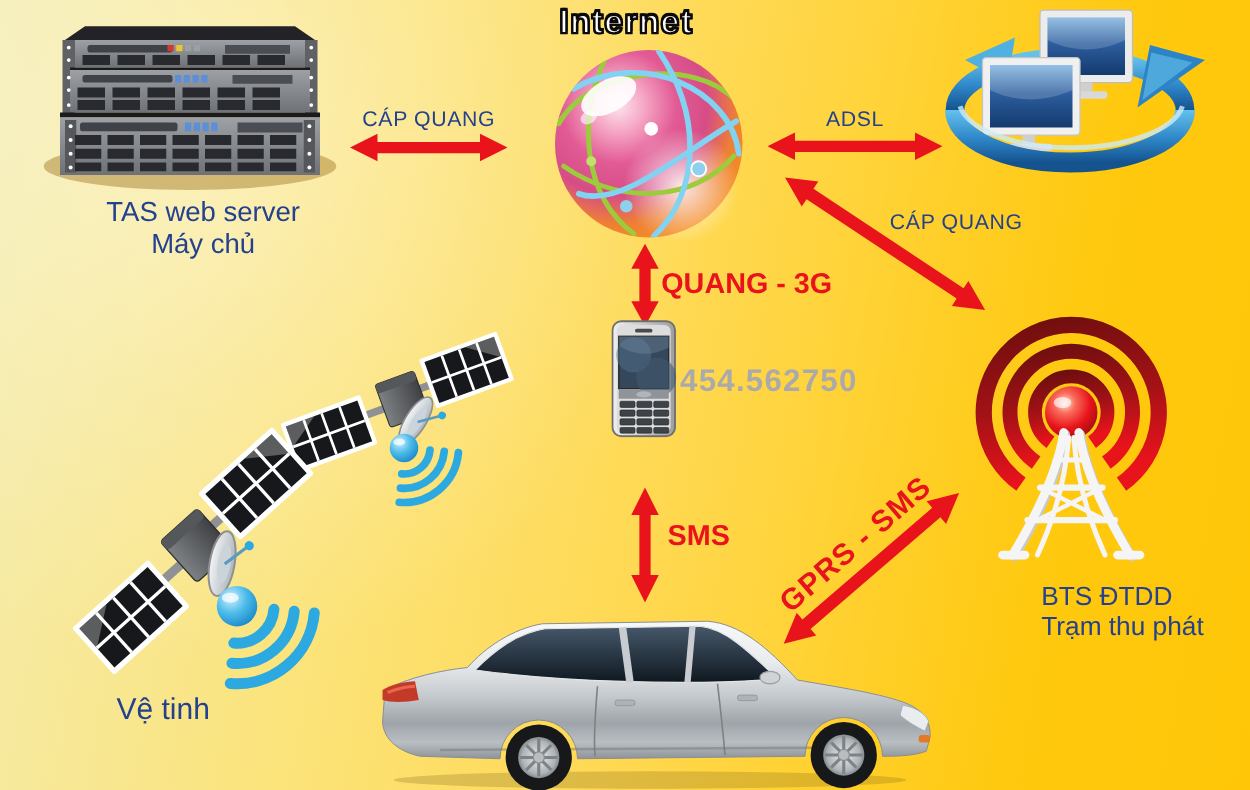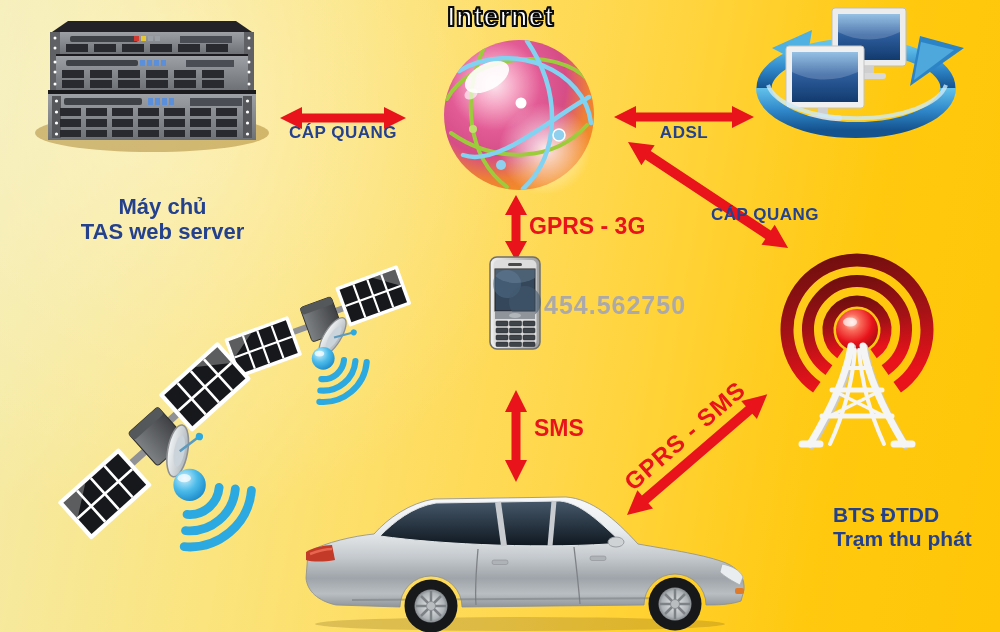--- a/index.html
+++ b/index.html
@@ -2,21 +2,21 @@
 <html><head>
 <meta charset="utf-8">
 <style>
   html,body{margin:0;padding:0;}
   body{font-family:"Liberation Sans","DejaVu Sans",sans-serif;}
   #stage{position:relative;width:1000px;height:632px;overflow:hidden;
     background:
       radial-gradient(circle at 16% 18%, rgba(255,255,255,.38) 0%, rgba(255,255,255,0) 42%),
       linear-gradient(100deg,#F4ECAE 0%,#FBE47E 28%,#FFD84F 55%,#FFC90F 82%,#FFC607 100%);}
   .abs{position:absolute;}
-  .lbl-blue{color:#24418E;font-weight:bold;line-height:1.15;margin-top:37px;}
+  .lbl-blue{color:#24418E;font-weight:normal;line-height:1.15;}
   .lbl-red{color:#E8131B;font-weight:bold;white-space:nowrap;}
   .center{text-align:center;}
   .title-internet{
     color:#FFFFFF;font-weight:bold;font-size:27px;letter-spacing:1px;
     -webkit-text-stroke:1.8px #0A0A0A;
     text-shadow:1px 1px 0 #0A0A0A,-1px -1px 0 #0A0A0A,1px -1px 0 #0A0A0A,-1px 1px 0 #0A0A0A;}
   .num-gray{color:#ABA9AA;font-weight:bold;font-size:25px;letter-spacing:1px;white-space:nowrap;}
   svg{display:block;}
   .ov{overflow:visible;}
 </style>
@@ -232,22 +232,22 @@
         <rect x="56" y="124" width="21" height="7"></rect>
         <rect x="82" y="124" width="21" height="7"></rect>
       <rect x="108" y="124" width="21" height="7"></rect>
         <rect x="134" y="124" width="21" height="7"></rect>
         <rect x="160" y="124" width="21" height="7"></rect>
         <rect x="186" y="124" width="21" height="7"></rect>
     </g>
   </svg>
 
   <div class="abs lbl-blue center" style="left:35px;top:157px;width:255px;font-size:22px">
+    <div>TAS web server</div>
     <div>Máy chủ</div>
-    <div>TAS web server</div>
   </div>
 
   <div class="abs title-internet center" style="left:418px;top:2px;width:166px">Internet</div>
 
   <svg class="abs" style="left:437px;top:37px" width="166" height="156" viewBox="0 0 166 156">
     <circle cx="82" cy="78" r="75" fill="url(#globeGrad)"></circle>
     <circle cx="108" cy="112" r="46" fill="url(#glowGrad)"></circle>
     <g clip-path="url(#globeClip)" fill="none" stroke-linecap="round">
       <g stroke="#9CCB3B" stroke-width="4">
         <path d="M10,62 C34,18 120,8 152,44"></path>
@@ -306,21 +306,21 @@
       <polygon points="0,0 24,-12 24,-5 168,-5 168,-12 192,0 168,12 168,5 24,5 24,12" fill="#E8131B"></polygon>
     </g>
   </svg>
   <div class="abs lbl-blue center" style="left:700px;top:168px;width:130px;font-size:17px;letter-spacing:.5px">CÁP QUANG</div>
 
   <svg class="abs" style="left:503px;top:195px" width="26" height="66" viewBox="0 0 26 66">
     <g transform="translate(26 0) rotate(90)">
       <polygon points="0,13 20,2 20,8.5 46,8.5 46,2 66,13 46,24 46,17.5 20,17.5 20,24" fill="#E8131B"></polygon>
     </g>
   </svg>
-  <div class="abs lbl-red" style="left:529px;top:213px;font-size:23px">GPRS - 3G</div>
+  <div class="abs lbl-red" style="left:529px;top:213px;font-size:23px">QUANG - 3G</div>
 
   <svg class="abs" style="left:489px;top:256px" width="52" height="94" viewBox="0 0 52 94">
     <rect x="1" y="1" width="50" height="92" rx="7" fill="url(#phoneBody)" stroke="#6F6F6F" stroke-width="1.5"></rect>
     <rect x="4.5" y="4" width="43" height="86" rx="5" fill="#DDDDDD"></rect>
     <rect x="19" y="7" width="14" height="3" rx="1.5" fill="#4A4A4A"></rect>
     <rect x="6" y="13" width="40" height="42" fill="#35475A" stroke="#222222"></rect>
     <circle cx="18" cy="28" r="14" fill="#51718E" opacity="0.5"></circle>
     <circle cx="36" cy="46" r="16" fill="#42586E" opacity="0.6"></circle>
     <path d="M6,13 H46 V22 C32,30 16,28 6,20 Z" fill="#7C93A8" opacity="0.35"></path>
     <rect x="6" y="56" width="40" height="7" fill="#8E9499"></rect>
@@ -400,20 +400,21 @@
     <g transform="rotate(-42 120 92) translate(10,40) scale(1.05)">
         <use href="#sat-symbol"></use>
       </g>
   </svg>
   <svg class="abs ov" style="left:168px;top:466px" width="110" height="110" viewBox="0 0 110 110">
     <g transform="scale(1.35)">
         <use href="#sig-symbol"></use>
       </g>
   </svg>
 
+  <div class="abs lbl-blue center" style="left:58px;top:554px;width:145px;font-size:24px">Vệ tinh</div>
 
   <svg class="abs" style="left:292px;top:492px" width="458" height="140" viewBox="0 0 458 140">
     <ellipse cx="228" cy="132" rx="205" ry="7" fill="#7A5E16" opacity="0.25"></ellipse>
     <path d="M16,60 C34,50 62,44 82,42 C96,26 118,11 142,7 L274,5 C300,7 322,26 346,52
              C380,58 414,63 434,71 C448,77 453,87 452,98 L449,109 C438,113 424,113 414,113
              A31 31 0 0 0 352,113 L170,115 A31 31 0 0 0 108,115 L44,113 C26,109 15,99 14,86 Z" fill="url(#carBody)" stroke="#8A8E92" stroke-width="0.8"></path>
     <path d="M88,44 C102,30 120,15 144,11 L268,9 C288,11 306,28 330,51 C258,57 152,53 88,44 Z" fill="url(#winGrad)" stroke="#E2E5E7" stroke-width="1"></path>
     <line x1="206" y1="10" x2="212" y2="54" stroke="#C8CCD0" stroke-width="6"></line>
     <line x1="262" y1="9" x2="258" y2="54" stroke="#C8CCD0" stroke-width="5"></line>
     <path d="M186,57 C184,80 183,100 184,113 M282,55 C285,80 287,100 288,112" fill="none" stroke="#7E8287" stroke-width="1.3"></path>

